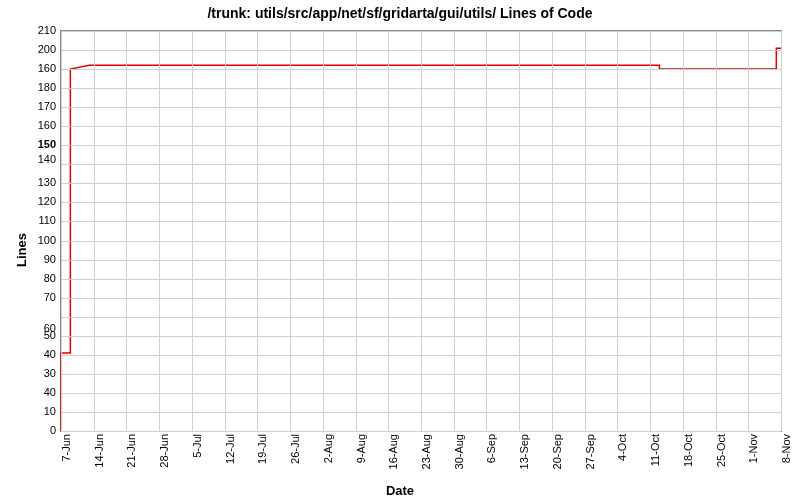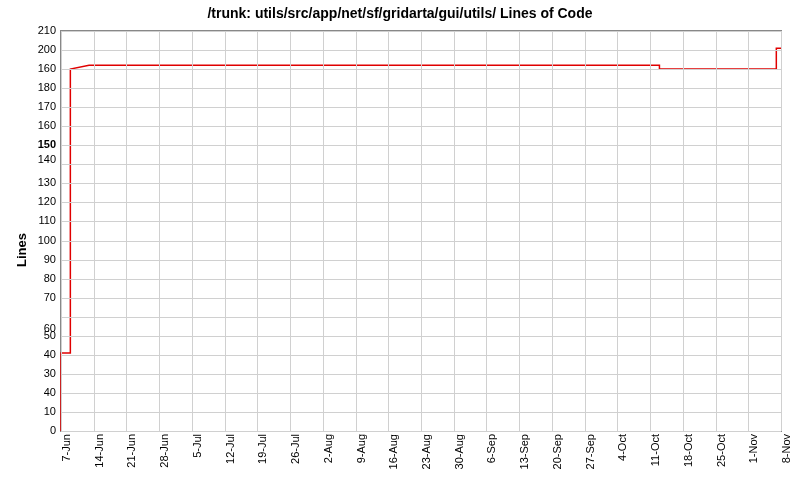--- a/index.html
+++ b/index.html
@@ -94,20 +94,21 @@
     stroke: #e00000;
     stroke-width: 1.5;
   }
 </style>
 </head>
 <body>
 
 <div class="chart-container">
   <div class="title">/trunk: utils/src/app/net/sf/gridarta/gui/utils/ Lines of Code</div>
   <div class="ylabel">Lines</div>
+  <div class="xlabel">Date</div>
   <div class="plot-area">
     <svg class="series">
         <path id="series-path" d="M 0.00,400.00 L 0.00,321.90 L 9.35,321.90 L 9.35,38.10 L 28.05,34.29 L 598.44,34.29 L 598.44,38.10 L 715.32,38.10 L 715.32,17.14 L 720.00,17.14"></path>
       </svg>
   <div class="grid-h" style="top: 400px;"></div>
       <div class="grid-h" style="top: 380.952px;"></div>
       <div class="grid-h" style="top: 361.905px;"></div>
       <div class="grid-h" style="top: 342.857px;"></div>
       <div class="grid-h" style="top: 323.81px;"></div>
       <div class="grid-h" style="top: 304.762px;"></div>

